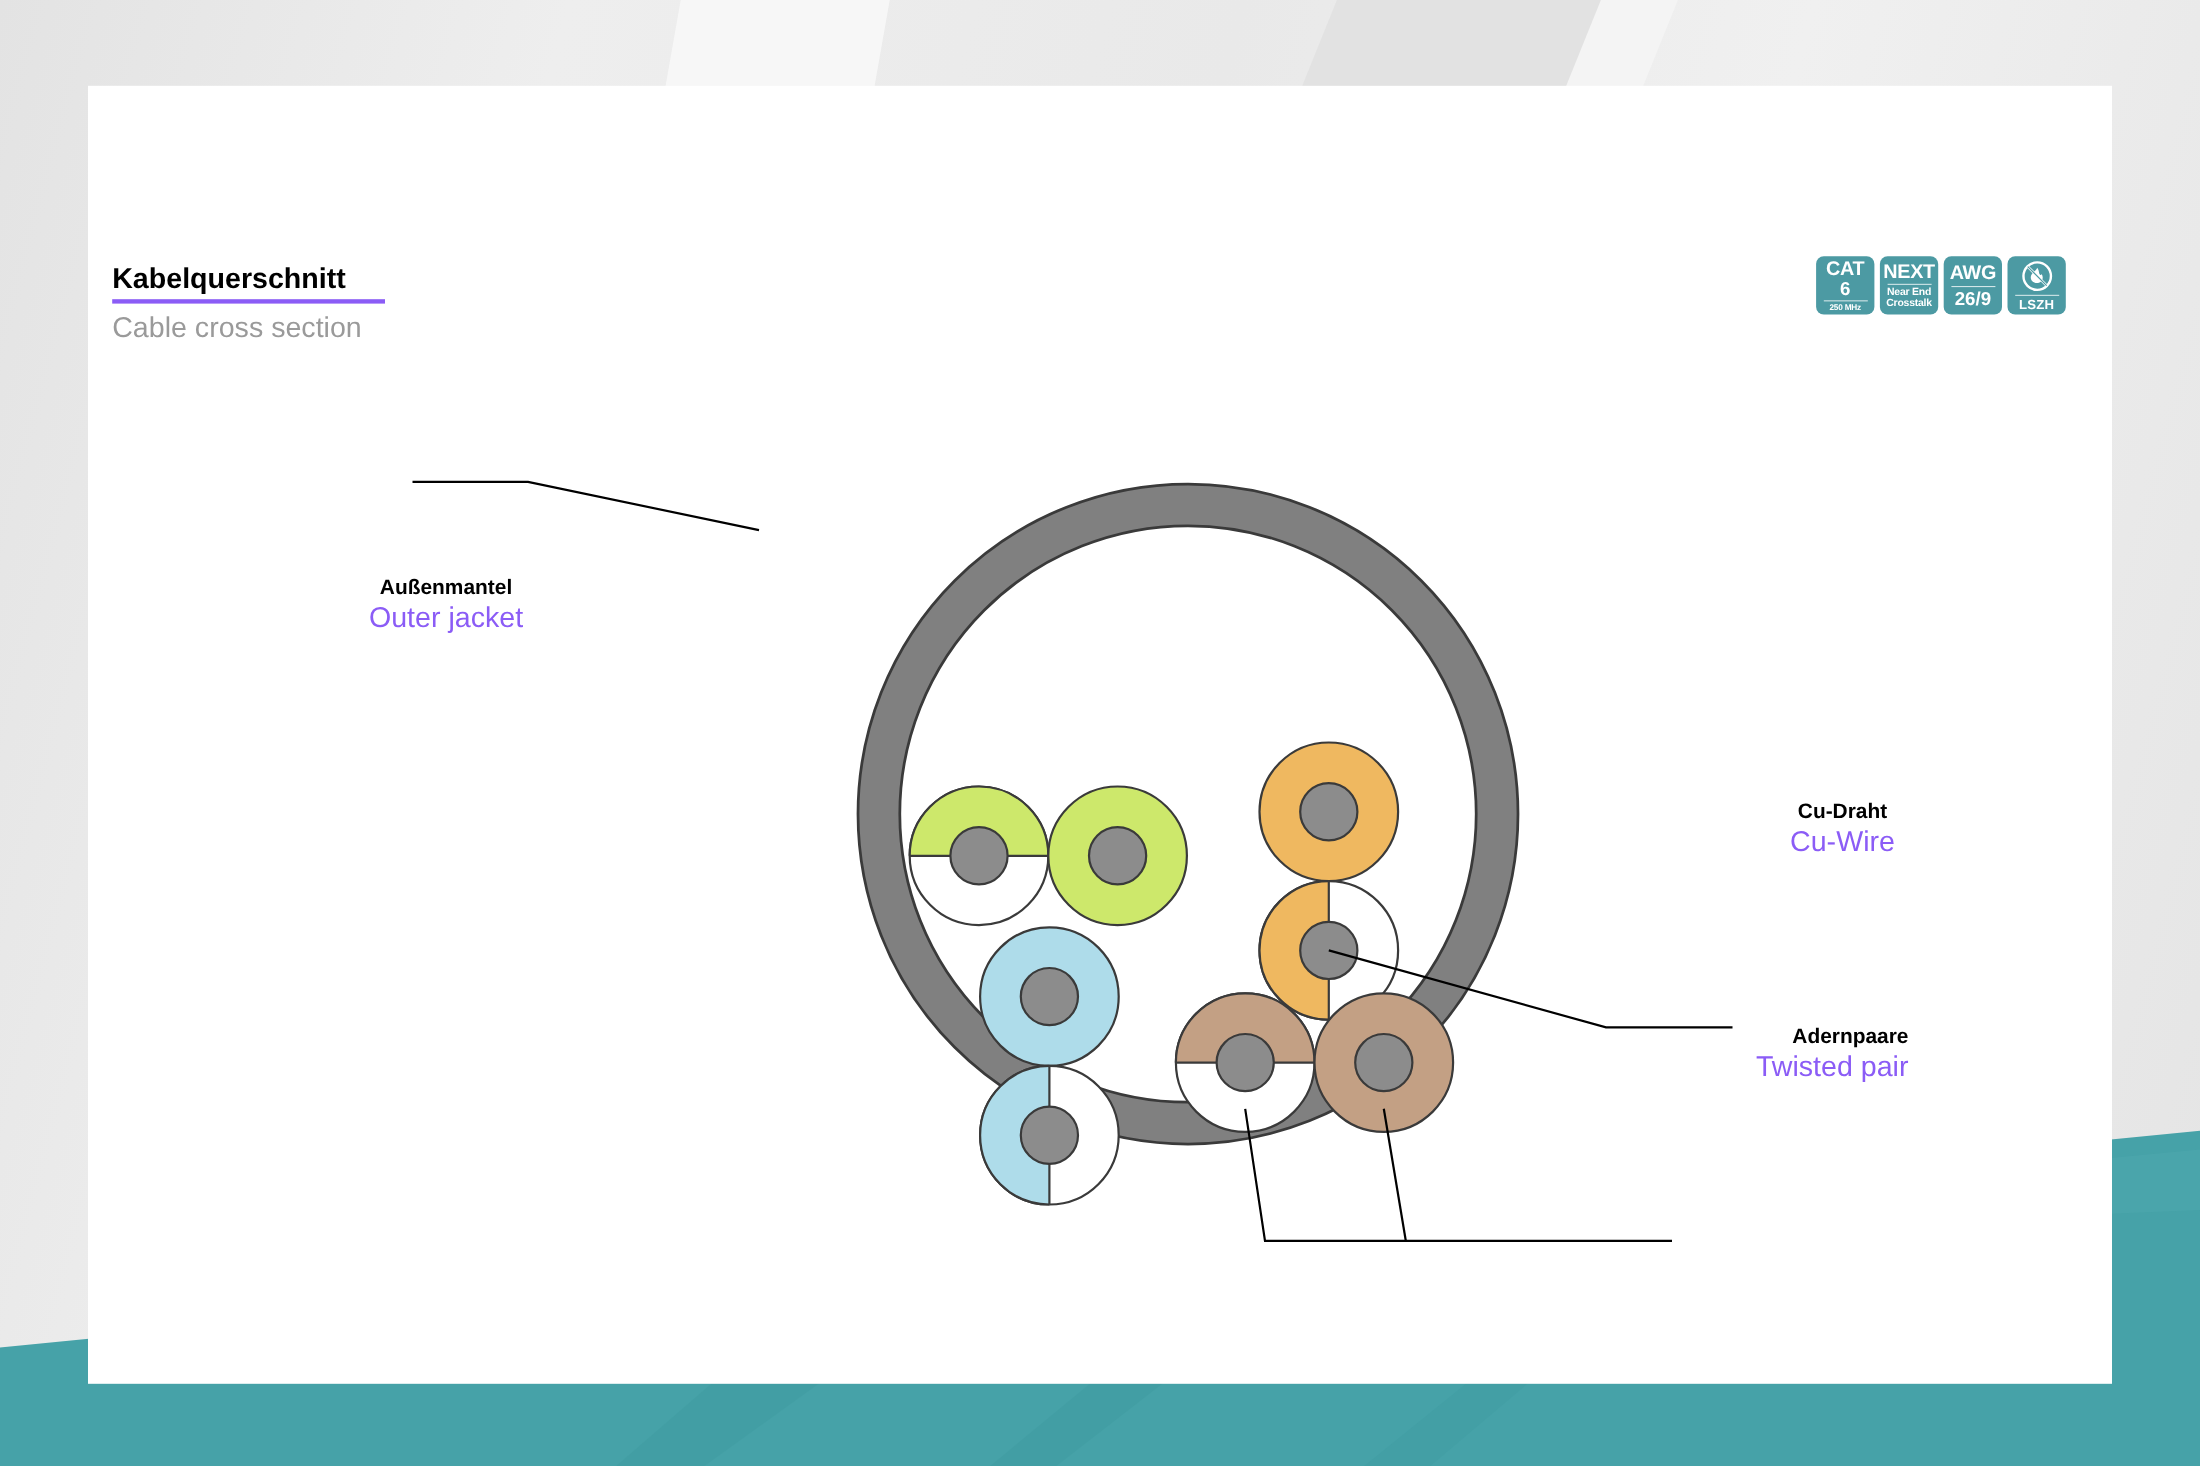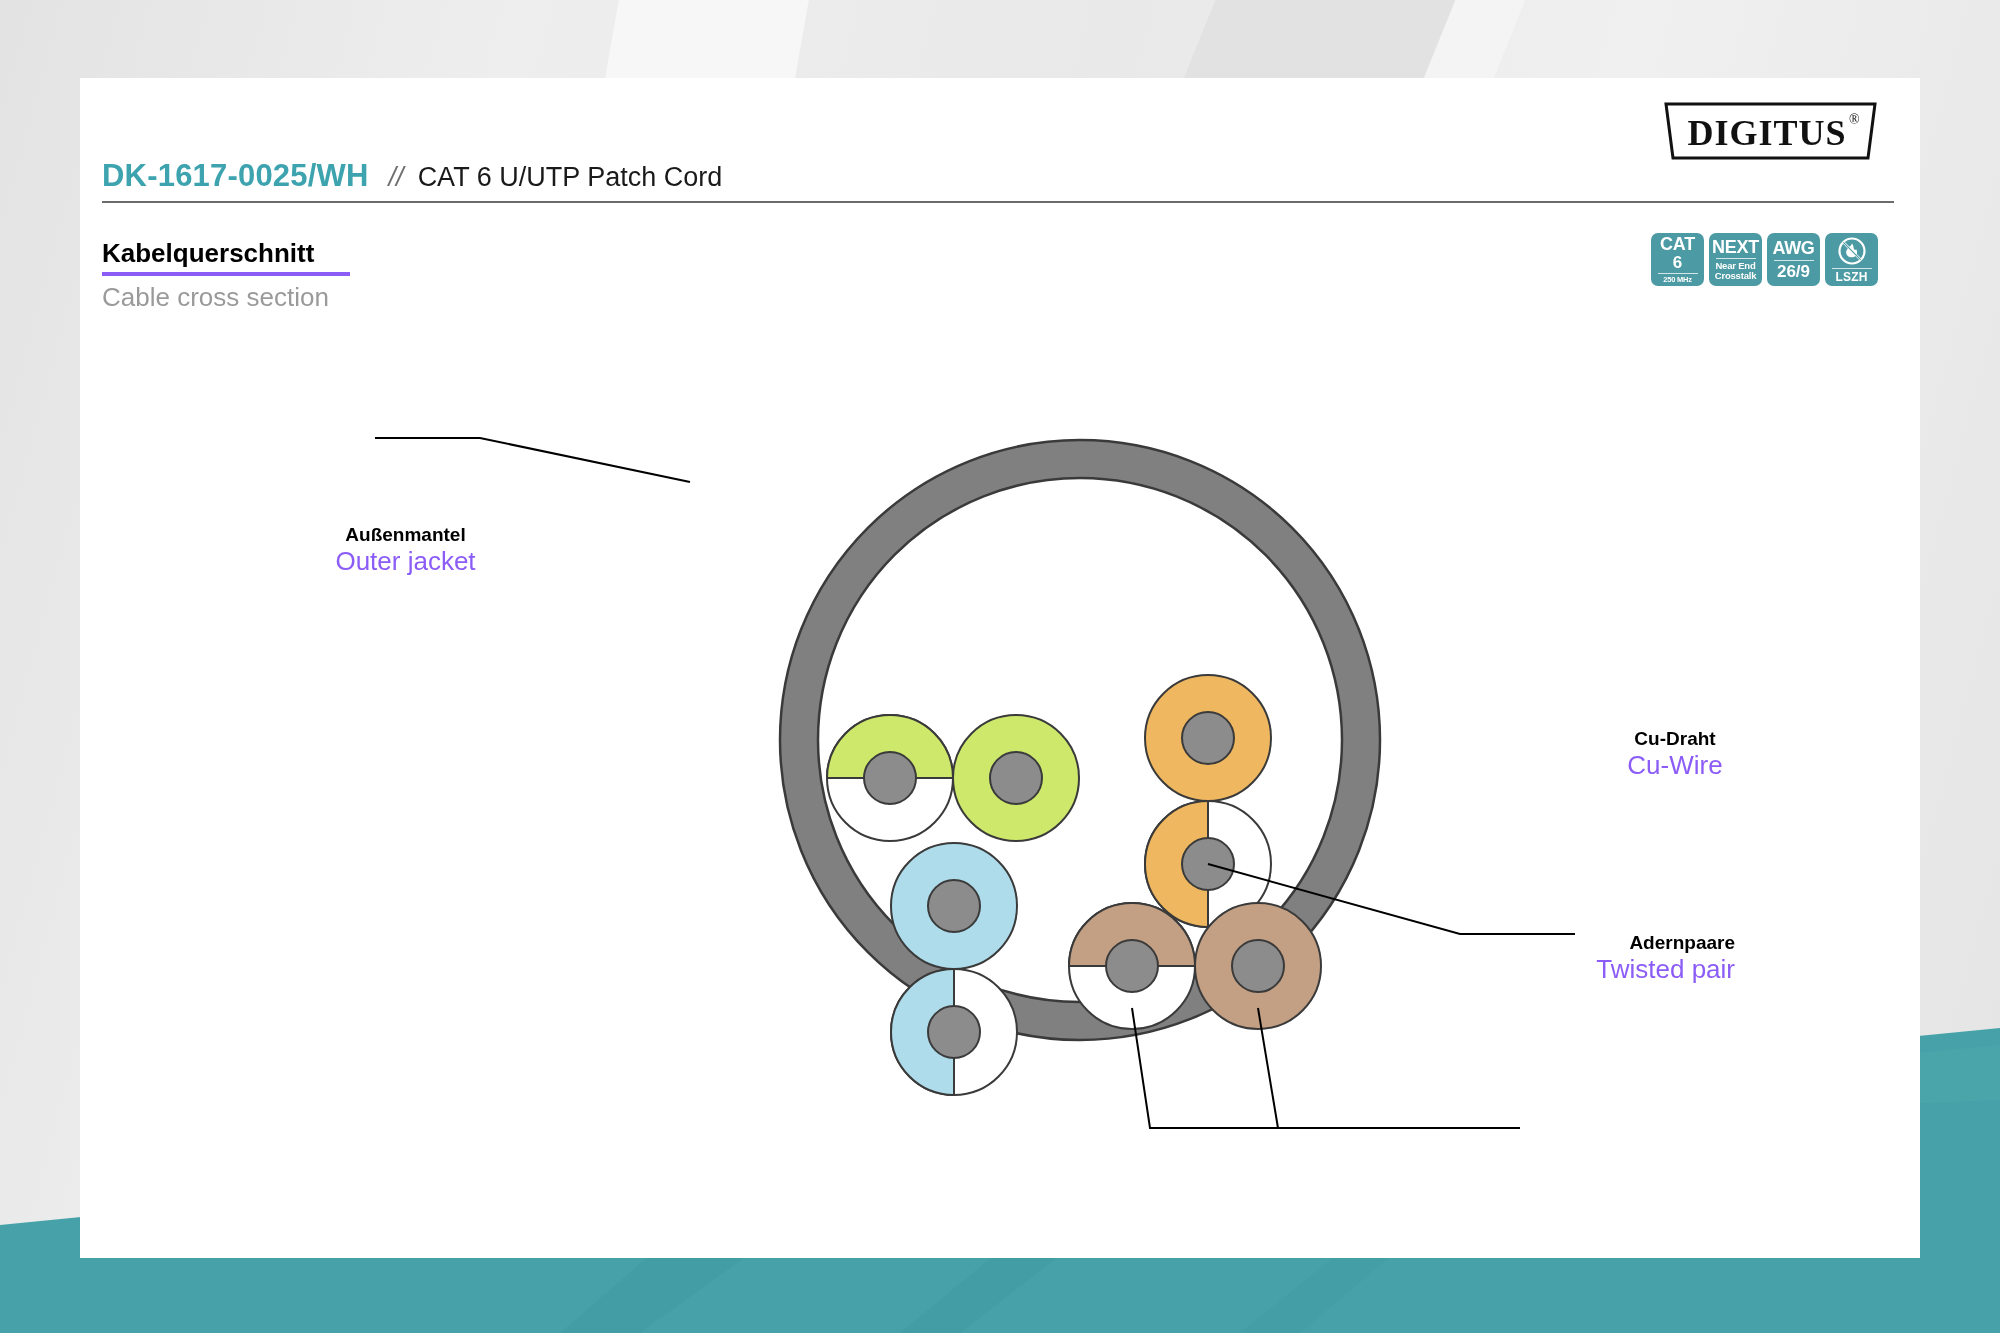--- a/index.html
+++ b/index.html
@@ -229,33 +229,21 @@
 <svg id="teal-wedge" viewBox="0 0 2000 1333" xmlns="http://www.w3.org/2000/svg">
   <polygon points="0,1225 2000,1028 2000,1333 0,1333" fill="#46a2a8"></polygon>
   <polygon points="560,1333 760,1160 880,1160 640,1333" fill="#3f9aa0" opacity="0.55"></polygon>
   <polygon points="900,1333 1140,1135 1215,1135 960,1333" fill="#3f9aa0" opacity="0.55"></polygon>
   <polygon points="1240,1333 1460,1155 1510,1155 1300,1333" fill="#3f9aa0" opacity="0.4"></polygon>
   <polygon points="1790,1065 2000,1045 2000,1100 1760,1110" fill="#4fa9af" opacity="0.45"></polygon>
 </svg>
 
 <div id="content-panel">
 
-  <div id="logo-block">
-    <svg id="logo-svg" viewBox="0 0 215 62" width="215" height="62" xmlns="http://www.w3.org/2000/svg">
-      <polygon points="3,4 212,4 205,58 10,58" fill="#ffffff" stroke="#111111" stroke-width="3"></polygon>
-      <text x="104" y="45" font-family="'Liberation Serif', serif" font-size="36" font-weight="bold" fill="#111111" text-anchor="middle" letter-spacing="1">DIGITUS</text>
-      <text x="186" y="24" font-family="'Liberation Serif', serif" font-size="14" fill="#111111">®</text>
-    </svg>
-  </div>
-
-  <div id="title-row">
-    <span id="title-sku">DK-1617-0025/WH</span>
-    <span id="title-sep">//</span>
-    <span id="title-desc">CAT 6 U/UTP Patch Cord</span>
-  </div>
+
 
   <div id="section-heading">
     <div id="section-title-de">Kabelquerschnitt</div>
     <div id="section-title-en">Cable cross section</div>
   </div>
 
   <div id="badge-row">
 
     <div class="badge">
       <div class="badge-main">CAT</div>

